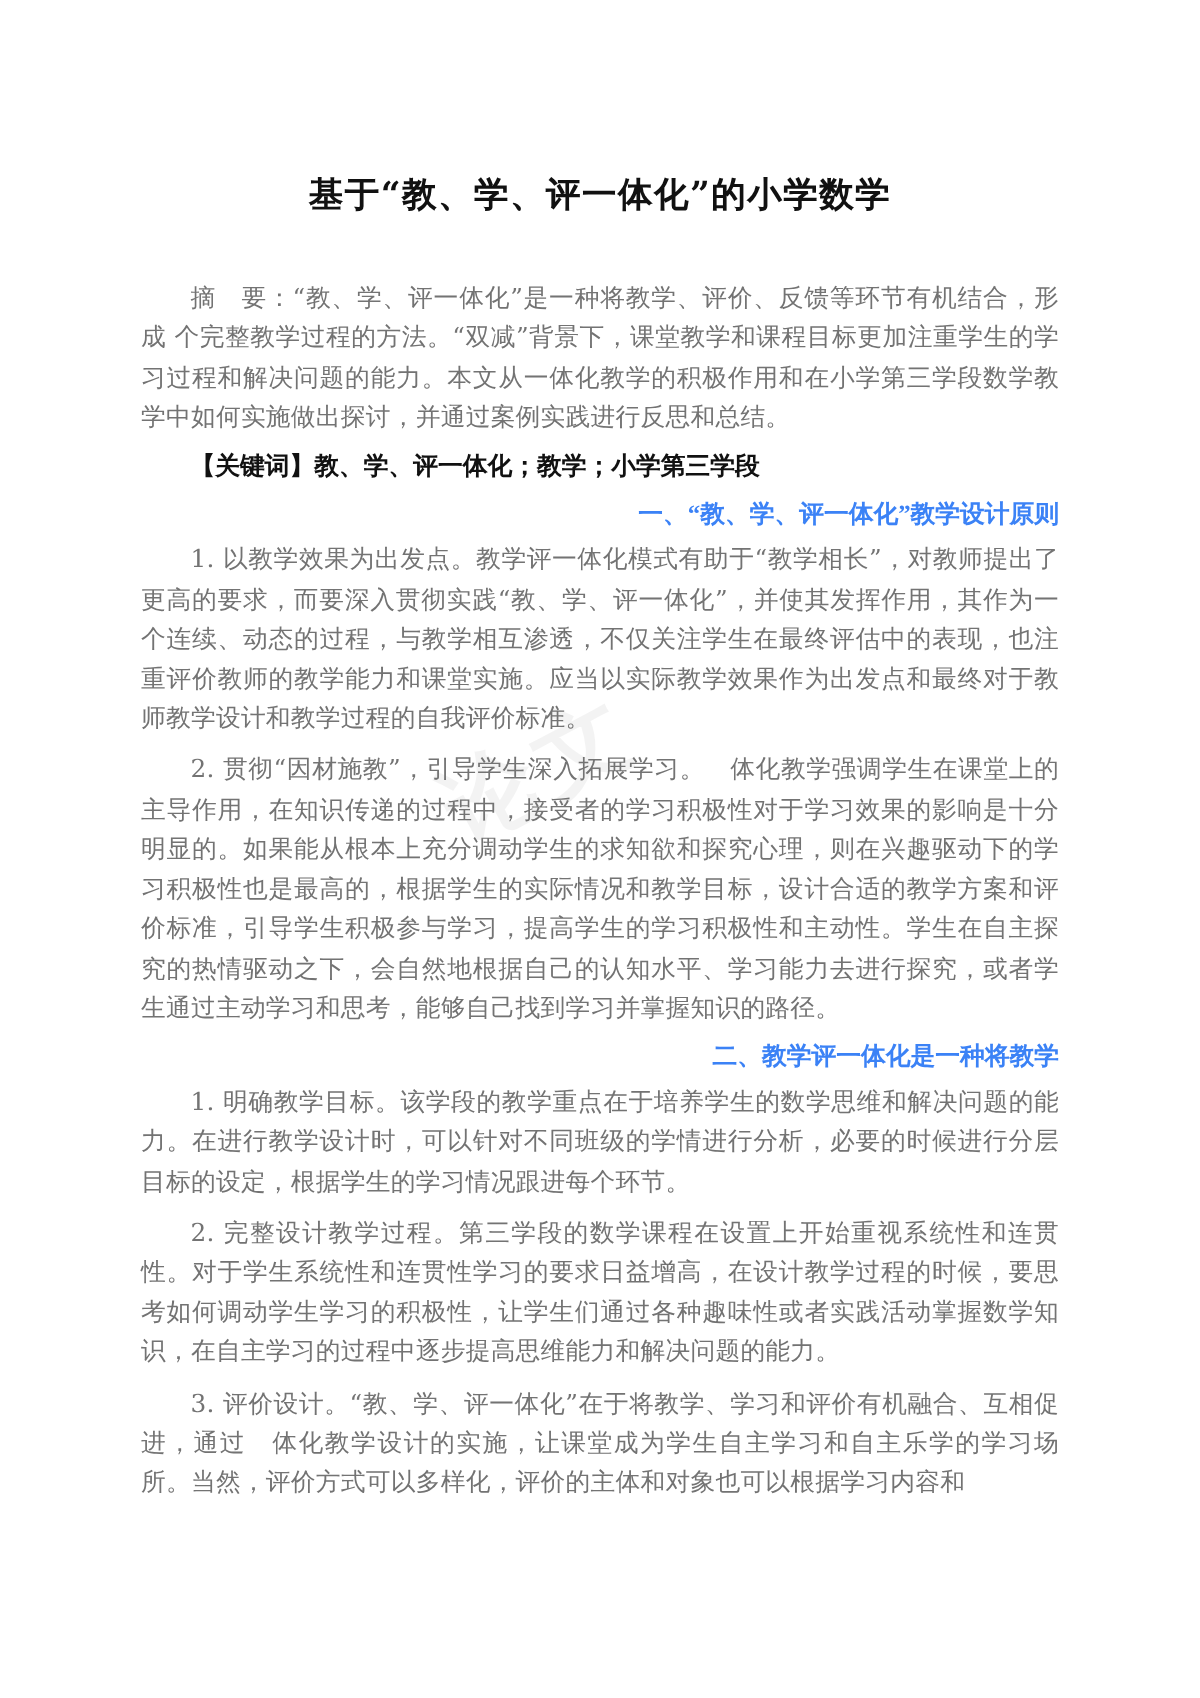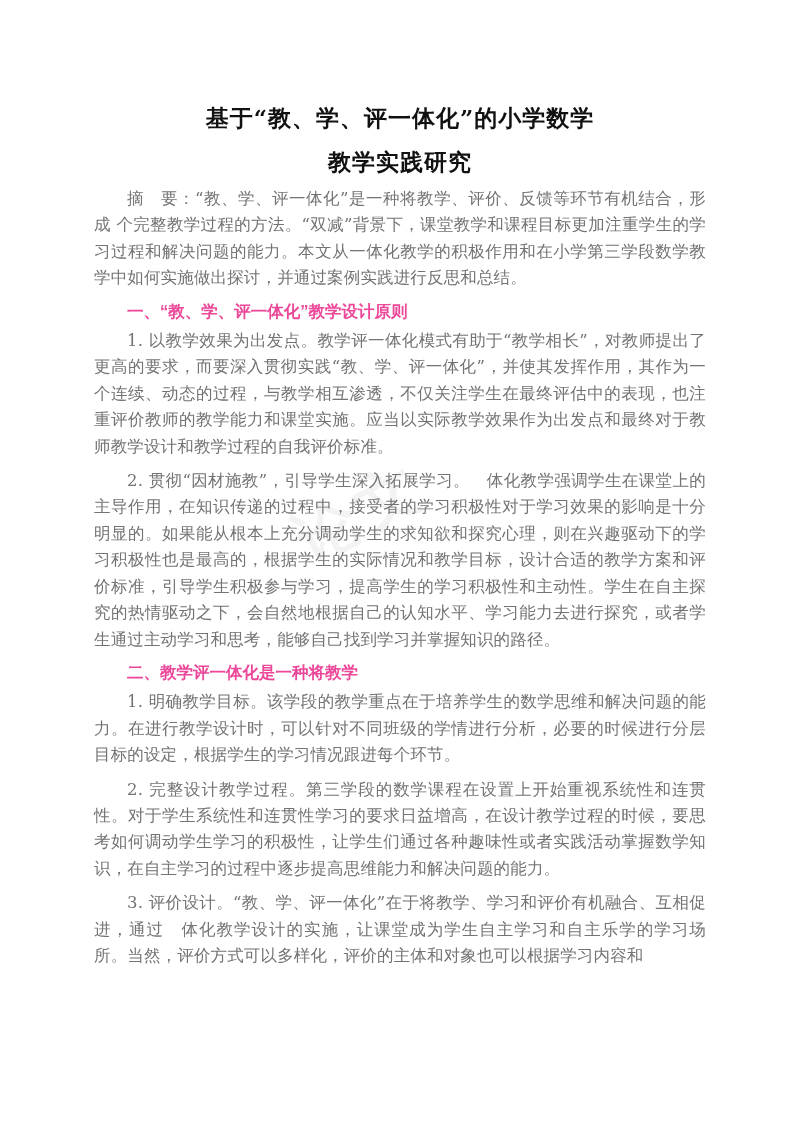--- a/index.html
+++ b/index.html
@@ -34,21 +34,21 @@
     font-weight: bold;
     color: #000000;
     opacity: 0.045;
     transform: rotate(-28deg);
     white-space: nowrap;
     letter-spacing: 6px;
   }
   .content {
     position: relative;
     z-index: 1;
-    padding: 0;
+    padding: 12px;
   }
   .title-block {
     margin: 0;
     padding-top: 96px;
     text-align: center;
   }
   .title-line {
     font-family: "DejaVu Serif", "Liberation Serif", serif;
     font-size: 23px;
     font-weight: bold;
@@ -85,47 +85,48 @@
     text-indent: 2em;
     color: #111111;
   }
   h2.section {
     margin: 6px 0 4px 0;
     padding: 0;
     font-size: 16.5px;
     line-height: 26.4px;
     font-weight: bold;
     text-indent: 2em;
-    color: #ec4899;
-    font-family: Liberation Sans, sans-serif;
+    color: #3b82f6;
+    font-family: Liberation Serif, serif;
+    text-align: right;
   }
   .para-gap {
     height: 8px;
   }
 </style>
 </head>
 <body>
 
 <div class="page">
 
   <div class="watermark-layer">
     <div class="watermark">论文</div>
   </div>
 
   <div class="content">
 
     <div class="title-block">
       <div class="title-line">基于“教、学、评一体化”的小学数学</div>
-      <div class="title-line">教学实践研究</div>
     </div>
 
     <div class="doc-body">
 
       <p class="para abstract">摘　要：“教、学、评一体化”是一种将教学、评价、反馈等环节有机结合，形成 个完整教学过程的方法。“双减”背景下，课堂教学和课程目标更加注重学生的学习过程和解决问题的能力。本文从一体化教学的积极作用和在小学第三学段数学教学中如何实施做出探讨，并通过案例实践进行反思和总结。</p>
 
+      <p class="keywords">【关键词】教、学、评一体化；教学；小学第三学段</p>
 
 
       <h2 class="section">一、“教、学、评一体化”教学设计原则</h2>
 
       <p class="para">1. 以教学效果为出发点。教学评一体化模式有助于“教学相长”，对教师提出了更高的要求，而要深入贯彻实践“教、学、评一体化”，并使其发挥作用，其作为一个连续、动态的过程，与教学相互渗透，不仅关注学生在最终评估中的表现，也注重评价教师的教学能力和课堂实施。应当以实际教学效果作为出发点和最终对于教师教学设计和教学过程的自我评价标准。</p>
       <div class="para-gap"></div>
       <p class="para">2. 贯彻“因材施教”，引导学生深入拓展学习。　体化教学强调学生在课堂上的主导作用，在知识传递的过程中，接受者的学习积极性对于学习效果的影响是十分明显的。如果能从根本上充分调动学生的求知欲和探究心理，则在兴趣驱动下的学习积极性也是最高的，根据学生的实际情况和教学目标，设计合适的教学方案和评价标准，引导学生积极参与学习，提高学生的学习积极性和主动性。学生在自主探究的热情驱动之下，会自然地根据自己的认知水平、学习能力去进行探究，或者学生通过主动学习和思考，能够自己找到学习并掌握知识的路径。</p>
 
       <h2 class="section">二、教学评一体化是一种将教学</h2>
 

